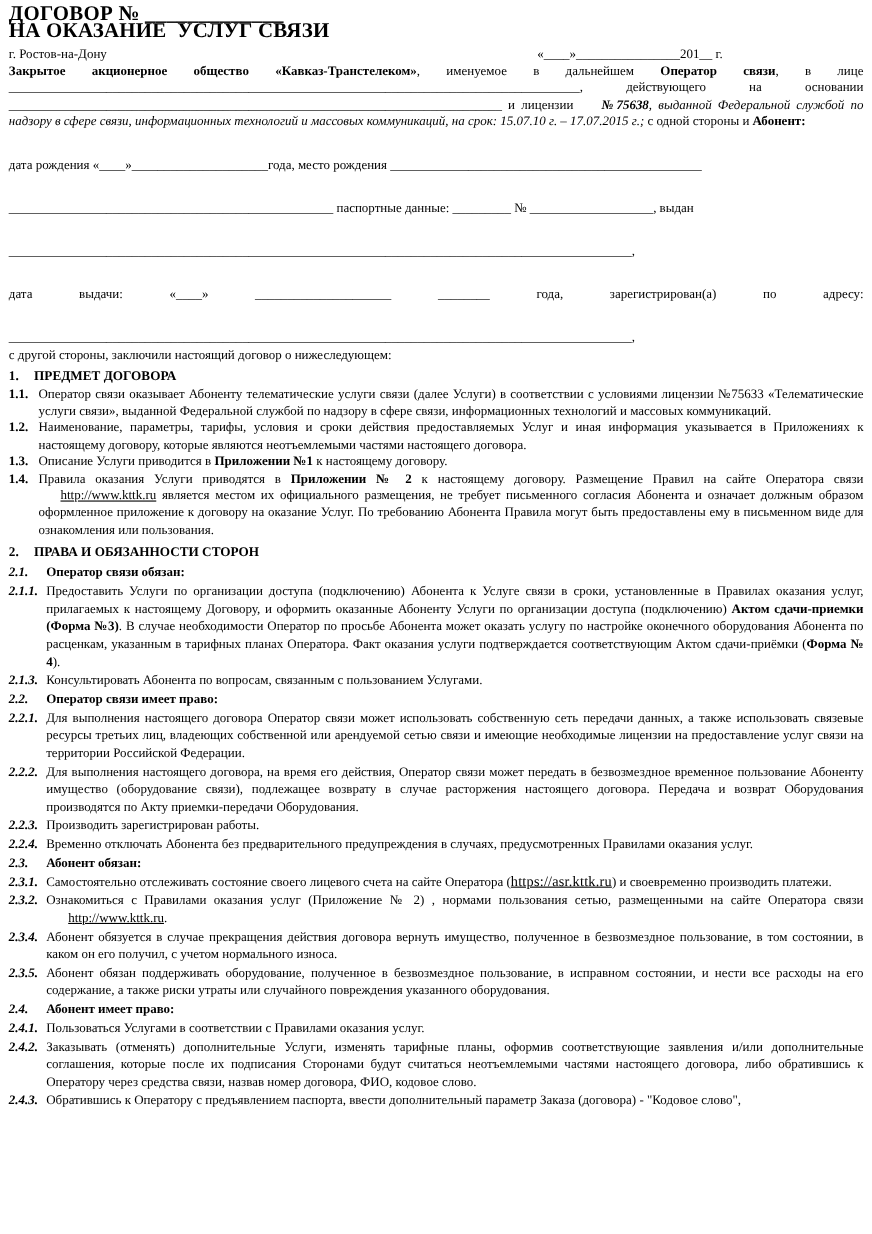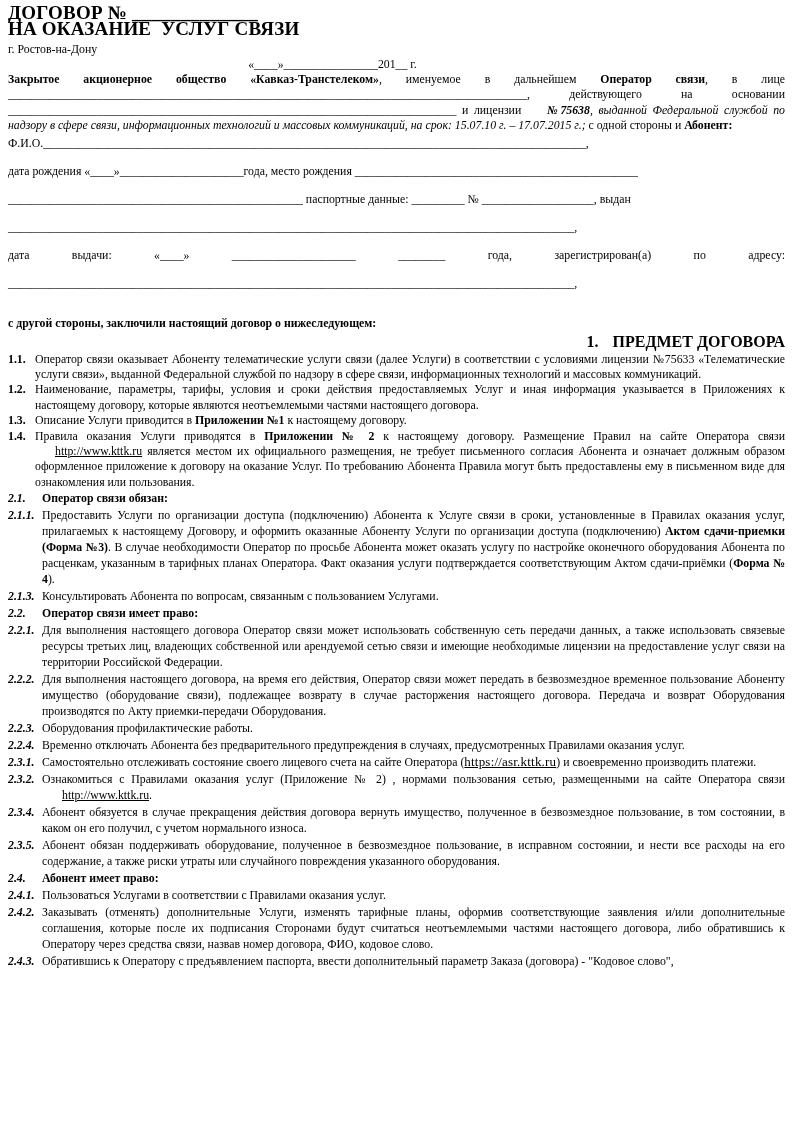--- a/index.html
+++ b/index.html
@@ -6,31 +6,31 @@
   html,body { background:#fff; }
   body {
     width:793px; height:1122px; overflow:hidden;
     color:#000; background:#fff;
     font-family:"Liberation Serif","DejaVu Serif",serif;
     font-size:11.8px;
     padding:5px 8px 0 8px;
   }
   p { margin:0; }
   .ttl { text-align:left; font-weight:bold; font-size:19px; line-height:15.5px; letter-spacing:.2px; }
-  .place-row { display:flex; justify-content:space-between; margin-top:6px; line-height:15px;flex-direction:column; }
+  .place-row { display:flex; justify-content:space-between; margin-top:6px; line-height:15px; }
   .place-row .date { padding-right:128px;text-align:center; }
   .intro { text-align:justify; line-height:15.4px; }
   .b { font-weight:bold; }
   .it { font-style:italic; }
   .bi { font-weight:bold; font-style:italic;margin-left:20px; }
-  .pline { line-height:15px; margin-top:13px; }
+  .pline { line-height:15px; margin-top:24px; }
   .fio { margin-top:2px; }
   .jlast { text-align:justify; text-align-last:justify; }
-  .closing { margin-top:25px; line-height:15px;font-weight:bold; }
-  .shead { text-align:right; font-weight:bold; font-size:16px; line-height:16px; }
+  .closing { margin-top:1px; line-height:15px; }
+  .shead { text-align:left; font-weight:bold; font-size:12px; line-height:16px; }
   .shead .n { margin-right:14px; }
   .sh1 { margin:3px 0 2px 0; }
   .sh2 { margin:4px 0 3px 0; }
   .item { text-align:justify; }
   .s1 { padding-left:27px; text-indent:-27px; line-height:15.4px; }
   .s1 .num { display:inline-block; width:27px; text-indent:0; font-weight:bold; }
   .s2 { padding-left:34px; text-indent:-34px; line-height:16px; margin-bottom:1px; }
   .s2 .num { display:inline-block; width:34px; text-indent:0; font-weight:bold;font-style:italic; }
   .u { text-decoration:underline;margin-left:20px; }
   .lnk { text-decoration:underline; font-size:13px; letter-spacing:.2px; }
@@ -43,47 +43,48 @@
   <p class="ttl">ДОГОВОР № _____________</p>
   <p class="ttl">НА ОКАЗАНИЕ&nbsp; УСЛУГ СВЯЗИ</p>
 
   <div class="place-row">
     <span>г. Ростов-на-Дону</span>
     <span class="date">«____»________________201__ г.</span>
   </div>
 
   <p class="intro"><span class="b">Закрытое акционерное общество «Кавказ-Транстелеком»</span><span>, именуемое в дальнейшем </span><span class="b">Оператор связи</span><span>, в лице </span><span>________________________________________________________________________________________</span><span>, действующего на основании </span><span>____________________________________________________________________________</span><span> и лицензии </span><span class="bi">№75638</span><span class="it">, выданной Федеральной службой по надзору в сфере связи, информационных технологий и массовых коммуникаций, на срок: 15.07.10 г. – 17.07.2015 г.;</span><span> с одной стороны и </span><span class="b">Абонент:</span></p>
 
-  <p class="pline fio">Ф.И.О.____________________________________________________________________________________________,</p>
   <p class="pline">дата рождения «____»_____________________года, место рождения ________________________________________________</p>
   <p class="pline">__________________________________________________ паспортные данные: _________ № ___________________, выдан</p>
   <p class="pline">________________________________________________________________________________________________,</p>
   <p class="pline jlast">дата выдачи: «____» _____________________ ________ года, зарегистрирован(а) по адресу:</p>
   <p class="pline">________________________________________________________________________________________________,</p>
   <p class="closing">с другой стороны, заключили настоящий договор о нижеследующем:</p>
 
   <div id="sec1">
     <p class="shead sh1"><span class="n">1.</span><span>ПРЕДМЕТ ДОГОВОРА</span></p>
 
     <p class="item s1"><b class="num">1.1.</b><span>Оператор связи оказывает Абоненту телематические услуги связи (далее Услуги) в соответствии с условиями лицензии №75633 «Телематические услуги связи», выданной Федеральной службой по надзору в сфере связи, информационных технологий и массовых коммуникаций.</span></p>
     <p class="item s1"><b class="num">1.2.</b><span>Наименование, параметры, тарифы, условия и сроки действия предоставляемых Услуг и иная информация указывается в Приложениях к настоящему договору, которые являются неотъемлемыми частями настоящего договора.</span></p>
     <p class="item s1"><b class="num">1.3.</b><span>Описание Услуги приводится в </span><b>Приложении №1</b><span> к настоящему договору.</span></p>
     <p class="item s1"><b class="num">1.4.</b><span>Правила оказания Услуги приводятся в </span><b>Приложении № 2</b><span> к настоящему договору. Размещение Правил на сайте Оператора связи </span><span class="u">http://www.kttk.ru</span><span> является местом их официального размещения, не требует письменного согласия Абонента и означает должным образом оформленное приложение к договору на оказание Услуг. По требованию Абонента Правила могут быть предоставлены ему в письменном виде для ознакомления или пользования.</span></p>
   </div>
 
   <div id="sec2">
+    <p class="shead sh2"><span class="n">2.</span><span>ПРАВА И ОБЯЗАННОСТИ СТОРОН</span></p>
 
     <p class="item s2"><b class="num">2.1.</b><b>Оператор связи обязан:</b></p>
     <p class="item s2"><b class="num">2.1.1.</b><span>Предоставить Услуги по организации доступа (подключению) Абонента к Услуге связи в сроки, установленные в Правилах оказания услуг, прилагаемых к настоящему Договору, и оформить оказанные Абоненту Услуги по организации доступа (подключению) </span><b>Актом сдачи-приемки (Форма №3)</b><span>. В случае необходимости Оператор по просьбе Абонента может оказать услугу по настройке оконечного оборудования Абонента по расценкам, указанным в тарифных планах Оператора. Факт оказания услуги подтверждается соответствующим Актом сдачи-приёмки (</span><b>Форма № 4</b><span>).</span></p>
     <p class="item s2"><b class="num">2.1.3.</b><span>Консультировать Абонента по вопросам, связанным с пользованием Услугами.</span></p>
     <p class="item s2"><b class="num">2.2.</b><b>Оператор связи имеет право:</b></p>
     <p class="item s2"><b class="num">2.2.1.</b><span>Для выполнения настоящего договора Оператор связи может использовать собственную сеть передачи данных, а также использовать связевые ресурсы третьих лиц, владеющих собственной или арендуемой сетью связи и имеющие необходимые лицензии на предоставление услуг связи на территории Российской Федерации.</span></p>
     <p class="item s2"><b class="num">2.2.2.</b><span>Для выполнения настоящего договора, на время его действия, Оператор связи может передать в безвозмездное временное пользование Абоненту имущество (оборудование связи), подлежащее возврату в случае расторжения настоящего договора. Передача и возврат Оборудования производятся по Акту приемки-передачи Оборудования.</span></p>
-    <p class="item s2"><b class="num">2.2.3.</b><span>Оборудования профилактические работы.</span></p>
+    <p class="item s2"><b class="num">2.2.3.</b><span>Производить зарегистрирован работы.</span></p>
     <p class="item s2"><b class="num">2.2.4.</b><span>Временно отключать Абонента без предварительного предупреждения в случаях, предусмотренных Правилами оказания услуг.</span></p>
+    <p class="item s2"><b class="num">2.3.</b><b>Абонент обязан:</b></p>
     <p class="item s2"><b class="num">2.3.1.</b><span>Самостоятельно отслеживать состояние своего лицевого счета на сайте Оператора (</span><span class="lnk">https://asr.kttk.ru</span><span>) и своевременно производить платежи.</span></p>
     <p class="item s2"><b class="num">2.3.2.</b><span>Ознакомиться с Правилами оказания услуг (Приложение № 2) , нормами пользования сетью, размещенными на сайте Оператора связи </span><span class="u">http://www.kttk.ru</span><span>.</span></p>
     <p class="item s2"><b class="num">2.3.4.</b><span>Абонент обязуется в случае прекращения действия договора вернуть имущество, полученное в безвозмездное пользование, в том состоянии, в каком он его получил, с учетом нормального износа.</span></p>
     <p class="item s2"><b class="num">2.3.5.</b><span>Абонент обязан поддерживать оборудование, полученное в безвозмездное пользование, в исправном состоянии, и нести все расходы на его содержание, а также риски утраты или случайного повреждения указанного оборудования.</span></p>
     <p class="item s2"><b class="num">2.4.</b><b>Абонент имеет право:</b></p>
     <p class="item s2"><b class="num">2.4.1.</b><span>Пользоваться Услугами в соответствии с Правилами оказания услуг.</span></p>
     <p class="item s2"><b class="num">2.4.2.</b><span>Заказывать (отменять) дополнительные Услуги, изменять тарифные планы, оформив соответствующие заявления и/или дополнительные соглашения, которые после их подписания Сторонами будут считаться неотъемлемыми частями настоящего договора, либо обратившись к Оператору через средства связи, назвав номер договора, ФИО, кодовое слово.</span></p>
     <p class="item s2"><b class="num">2.4.3.</b><span>Обратившись к Оператору с предъявлением паспорта, ввести дополнительный параметр Заказа (договора) - "Кодовое слово",</span></p>
   </div>
 

